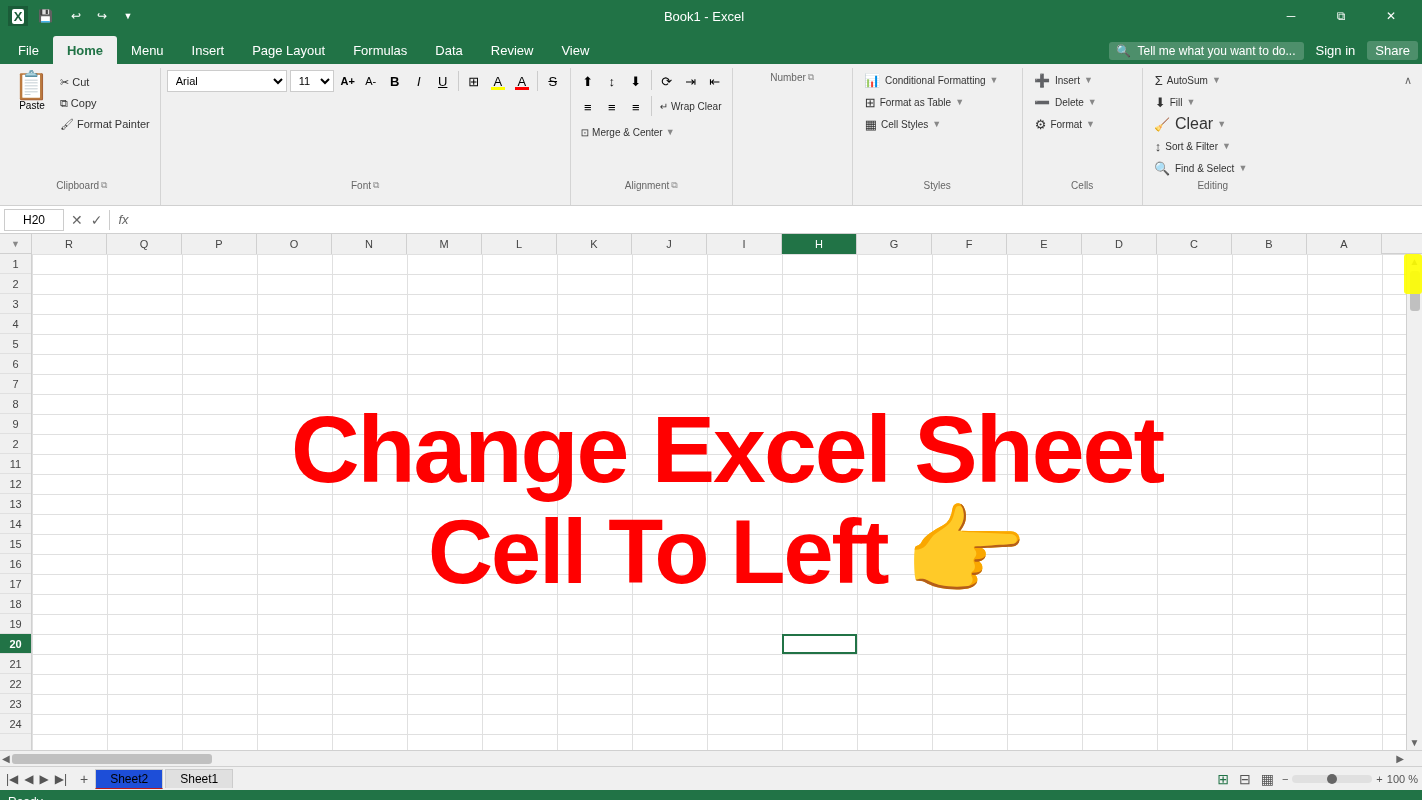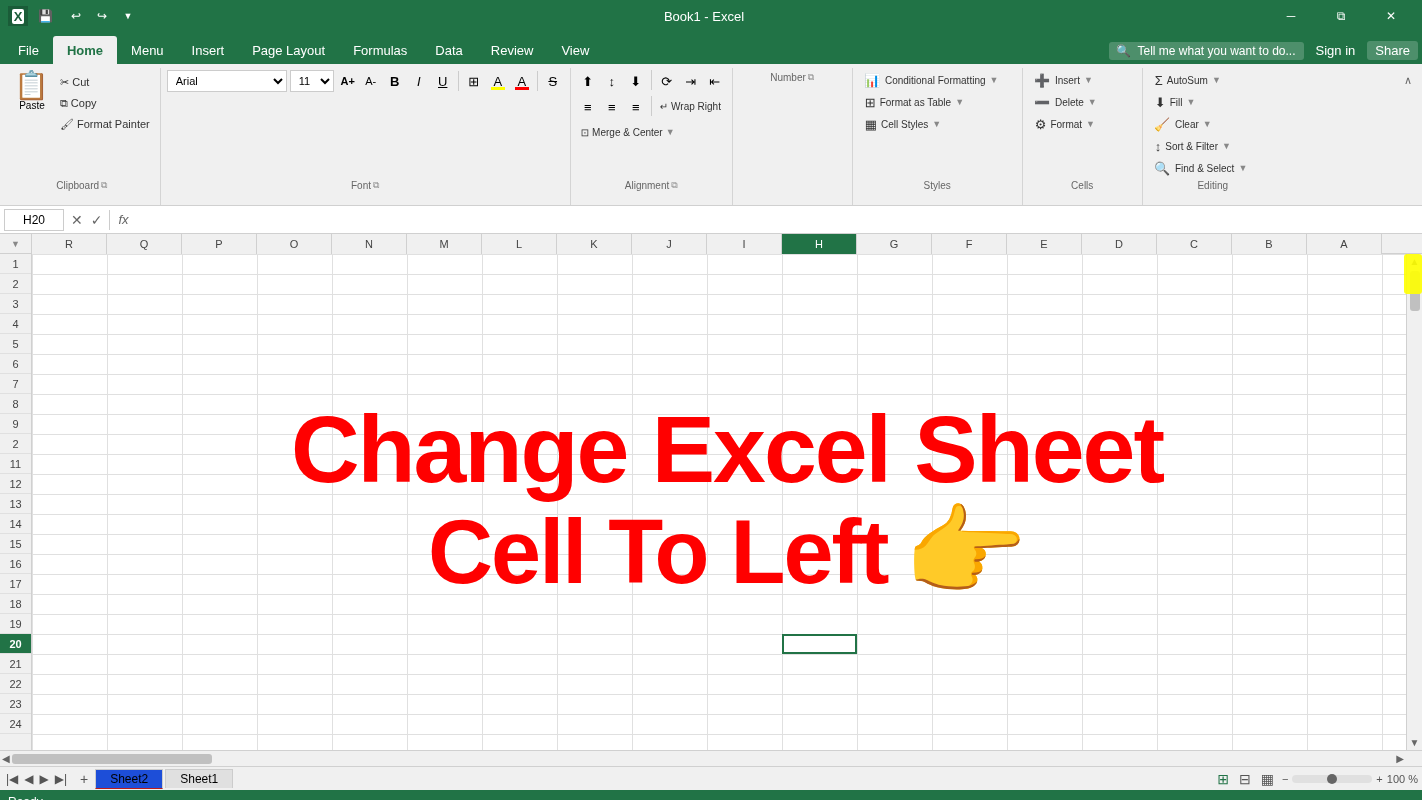--- a/index.html
+++ b/index.html
@@ -406,21 +406,21 @@
         <button class="fmt-btn">⇥</button>
         <button class="fmt-btn">⇤</button>
       </div>
       <div class="align-row">
         <button class="fmt-btn">≡</button>
         <button class="fmt-btn">≡</button>
         <button class="fmt-btn">≡</button>
         <div class="separator"></div>
         <div class="r-btn-small" style="font-size:10px; white-space:nowrap;">
           <span>↵</span>
-          <span>Wrap Right</span>
+          <span>Wrap Clear</span>
         </div>
       </div>
       <div class="align-row">
         <div class="r-btn-small" style="font-size:10px; white-space:nowrap;">
           <span>⊡</span>
           <span>Merge &amp; Center</span>
           <span class="drop-arrow">▼</span>
         </div>
       </div>
     </div>
@@ -490,21 +490,21 @@
         <span style="font-size:10px;">AutoSum</span>
         <span class="drop-arrow">▼</span>
       </div>
       <div class="small-r-btn">
         <span style="font-size:13px;">⬇</span>
         <span style="font-size:10px;">Fill</span>
         <span class="drop-arrow">▼</span>
       </div>
       <div class="small-r-btn">
         <span style="font-size:13px;">🧹</span>
-        <span style="font-size:10px;">Clear</span>
+        <span style="font-size:16px;">Clear</span>
         <span class="drop-arrow">▼</span>
       </div>
       <div class="small-r-btn">
         <span style="font-size:13px;">↕</span>
         <span style="font-size:10px;">Sort &amp; Filter</span>
         <span class="drop-arrow">▼</span>
       </div>
       <div class="small-r-btn">
         <span style="font-size:13px;">🔍</span>
         <span style="font-size:10px;">Find &amp; Select</span>

